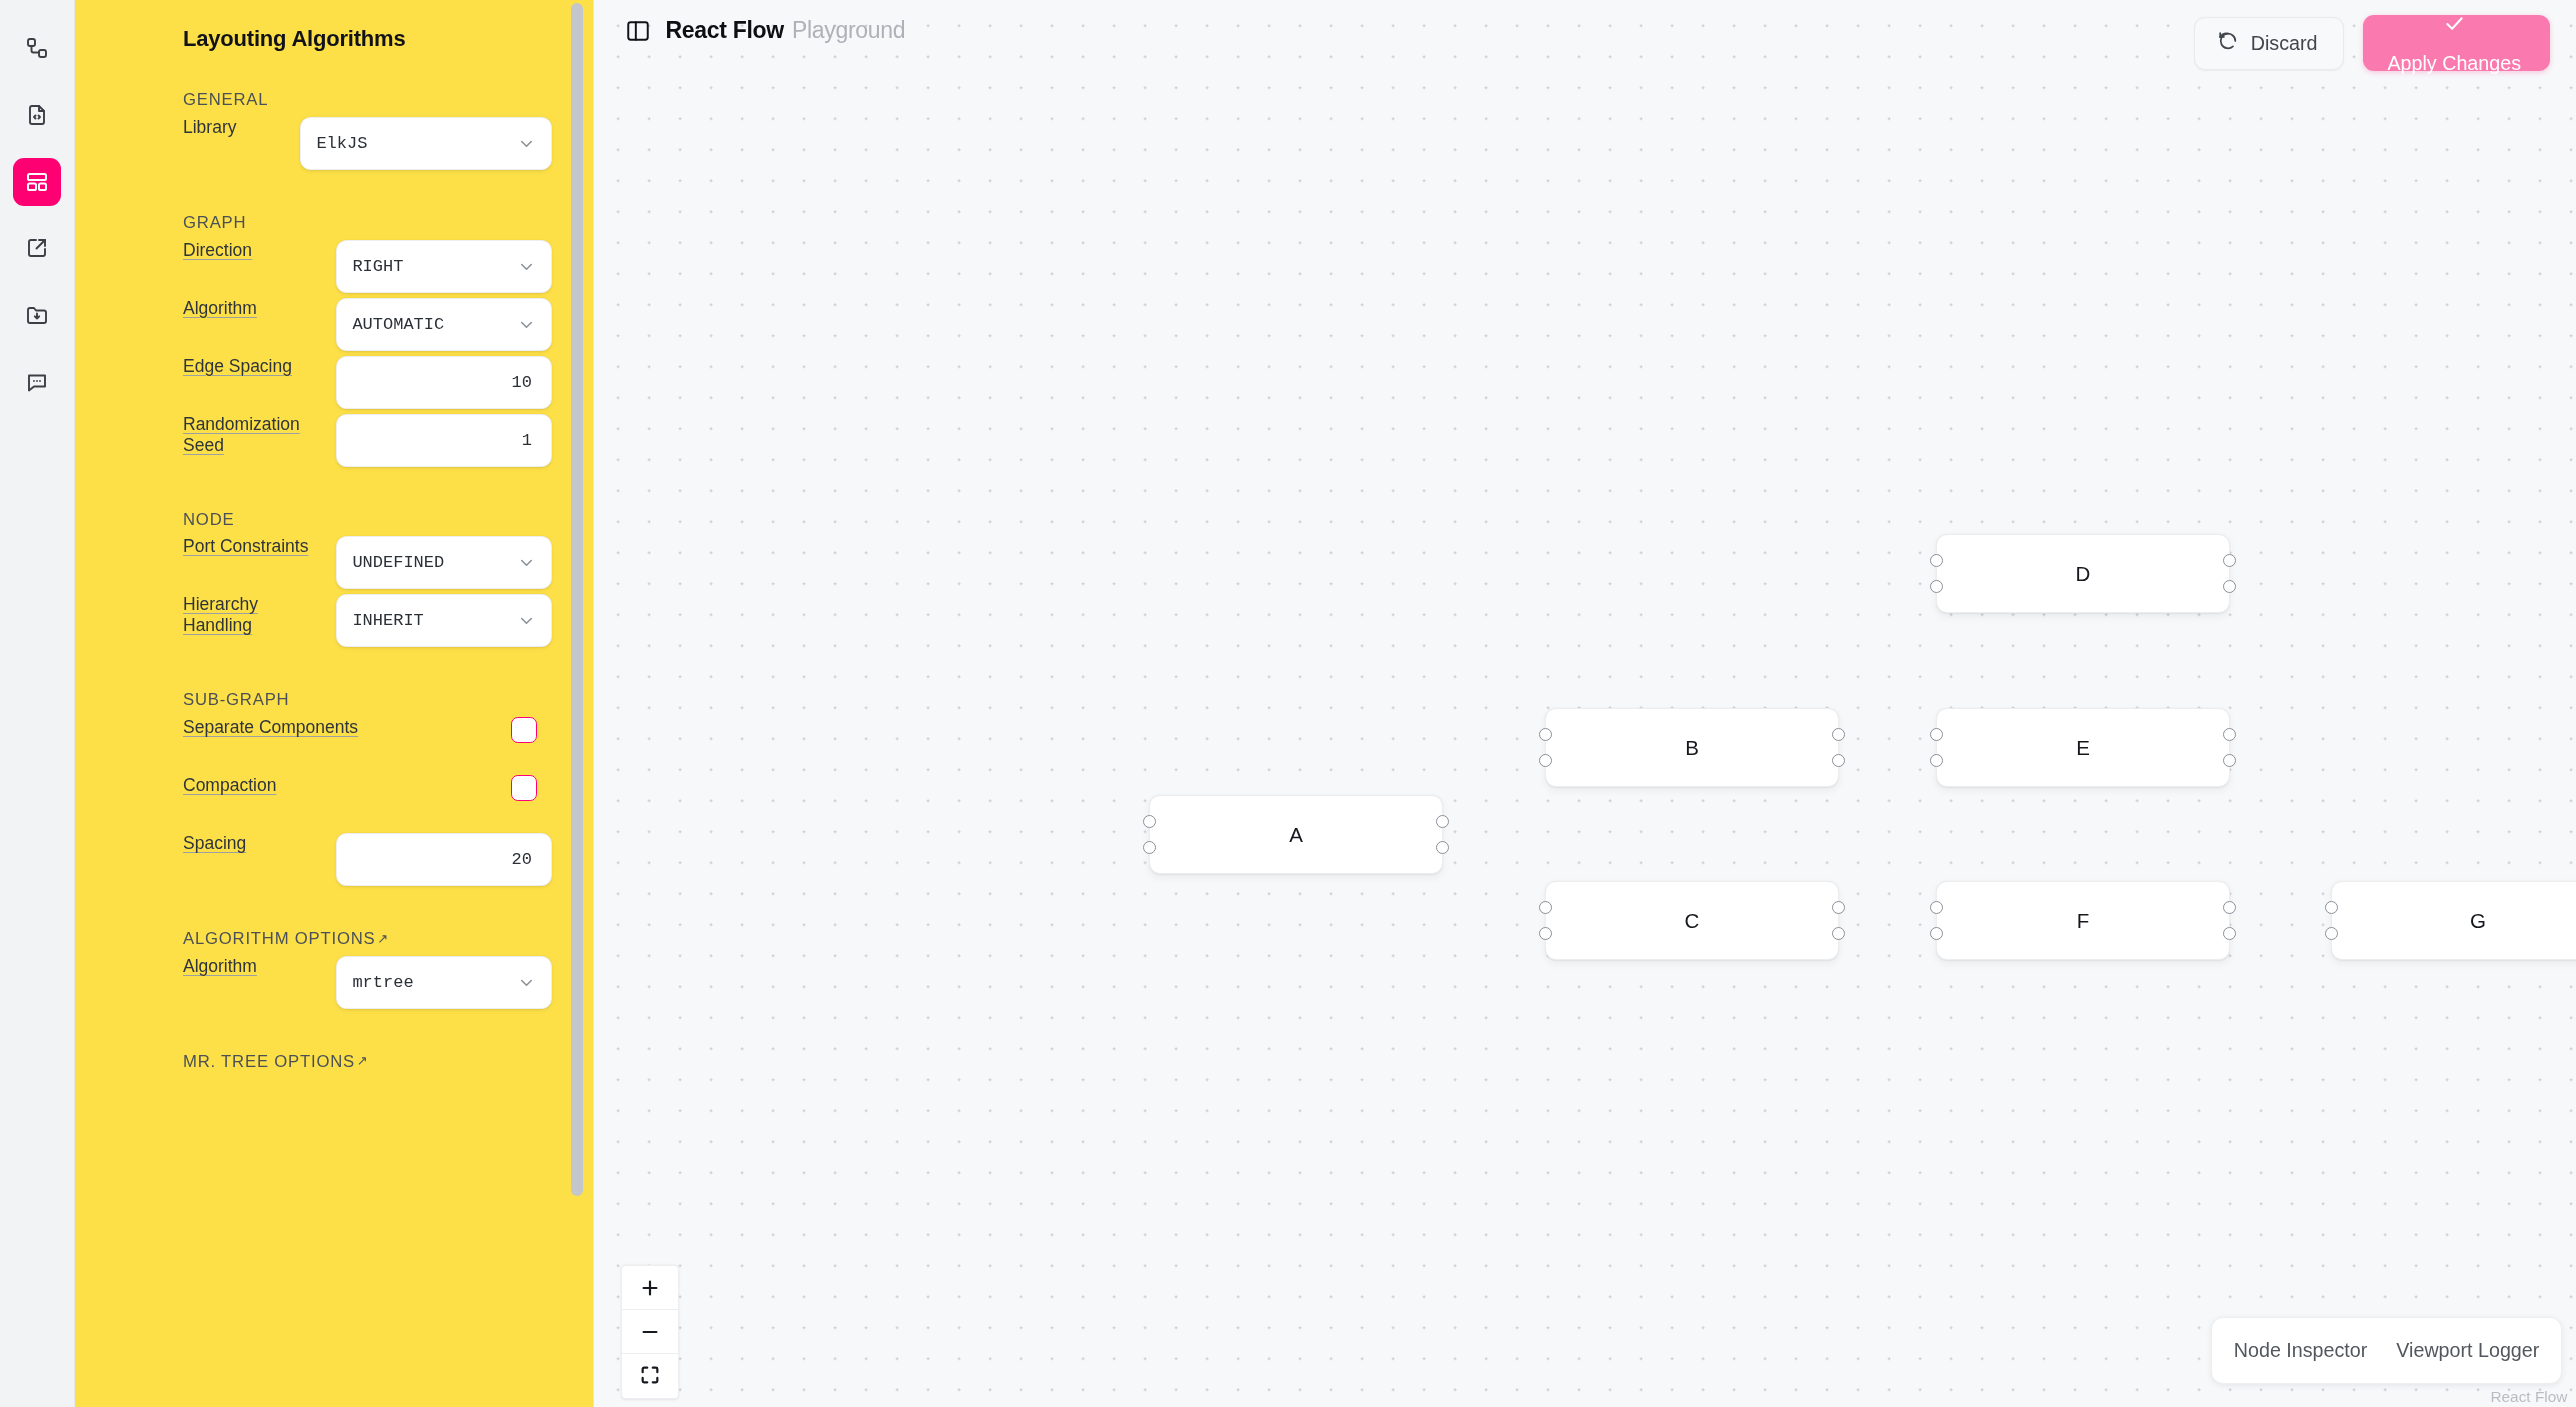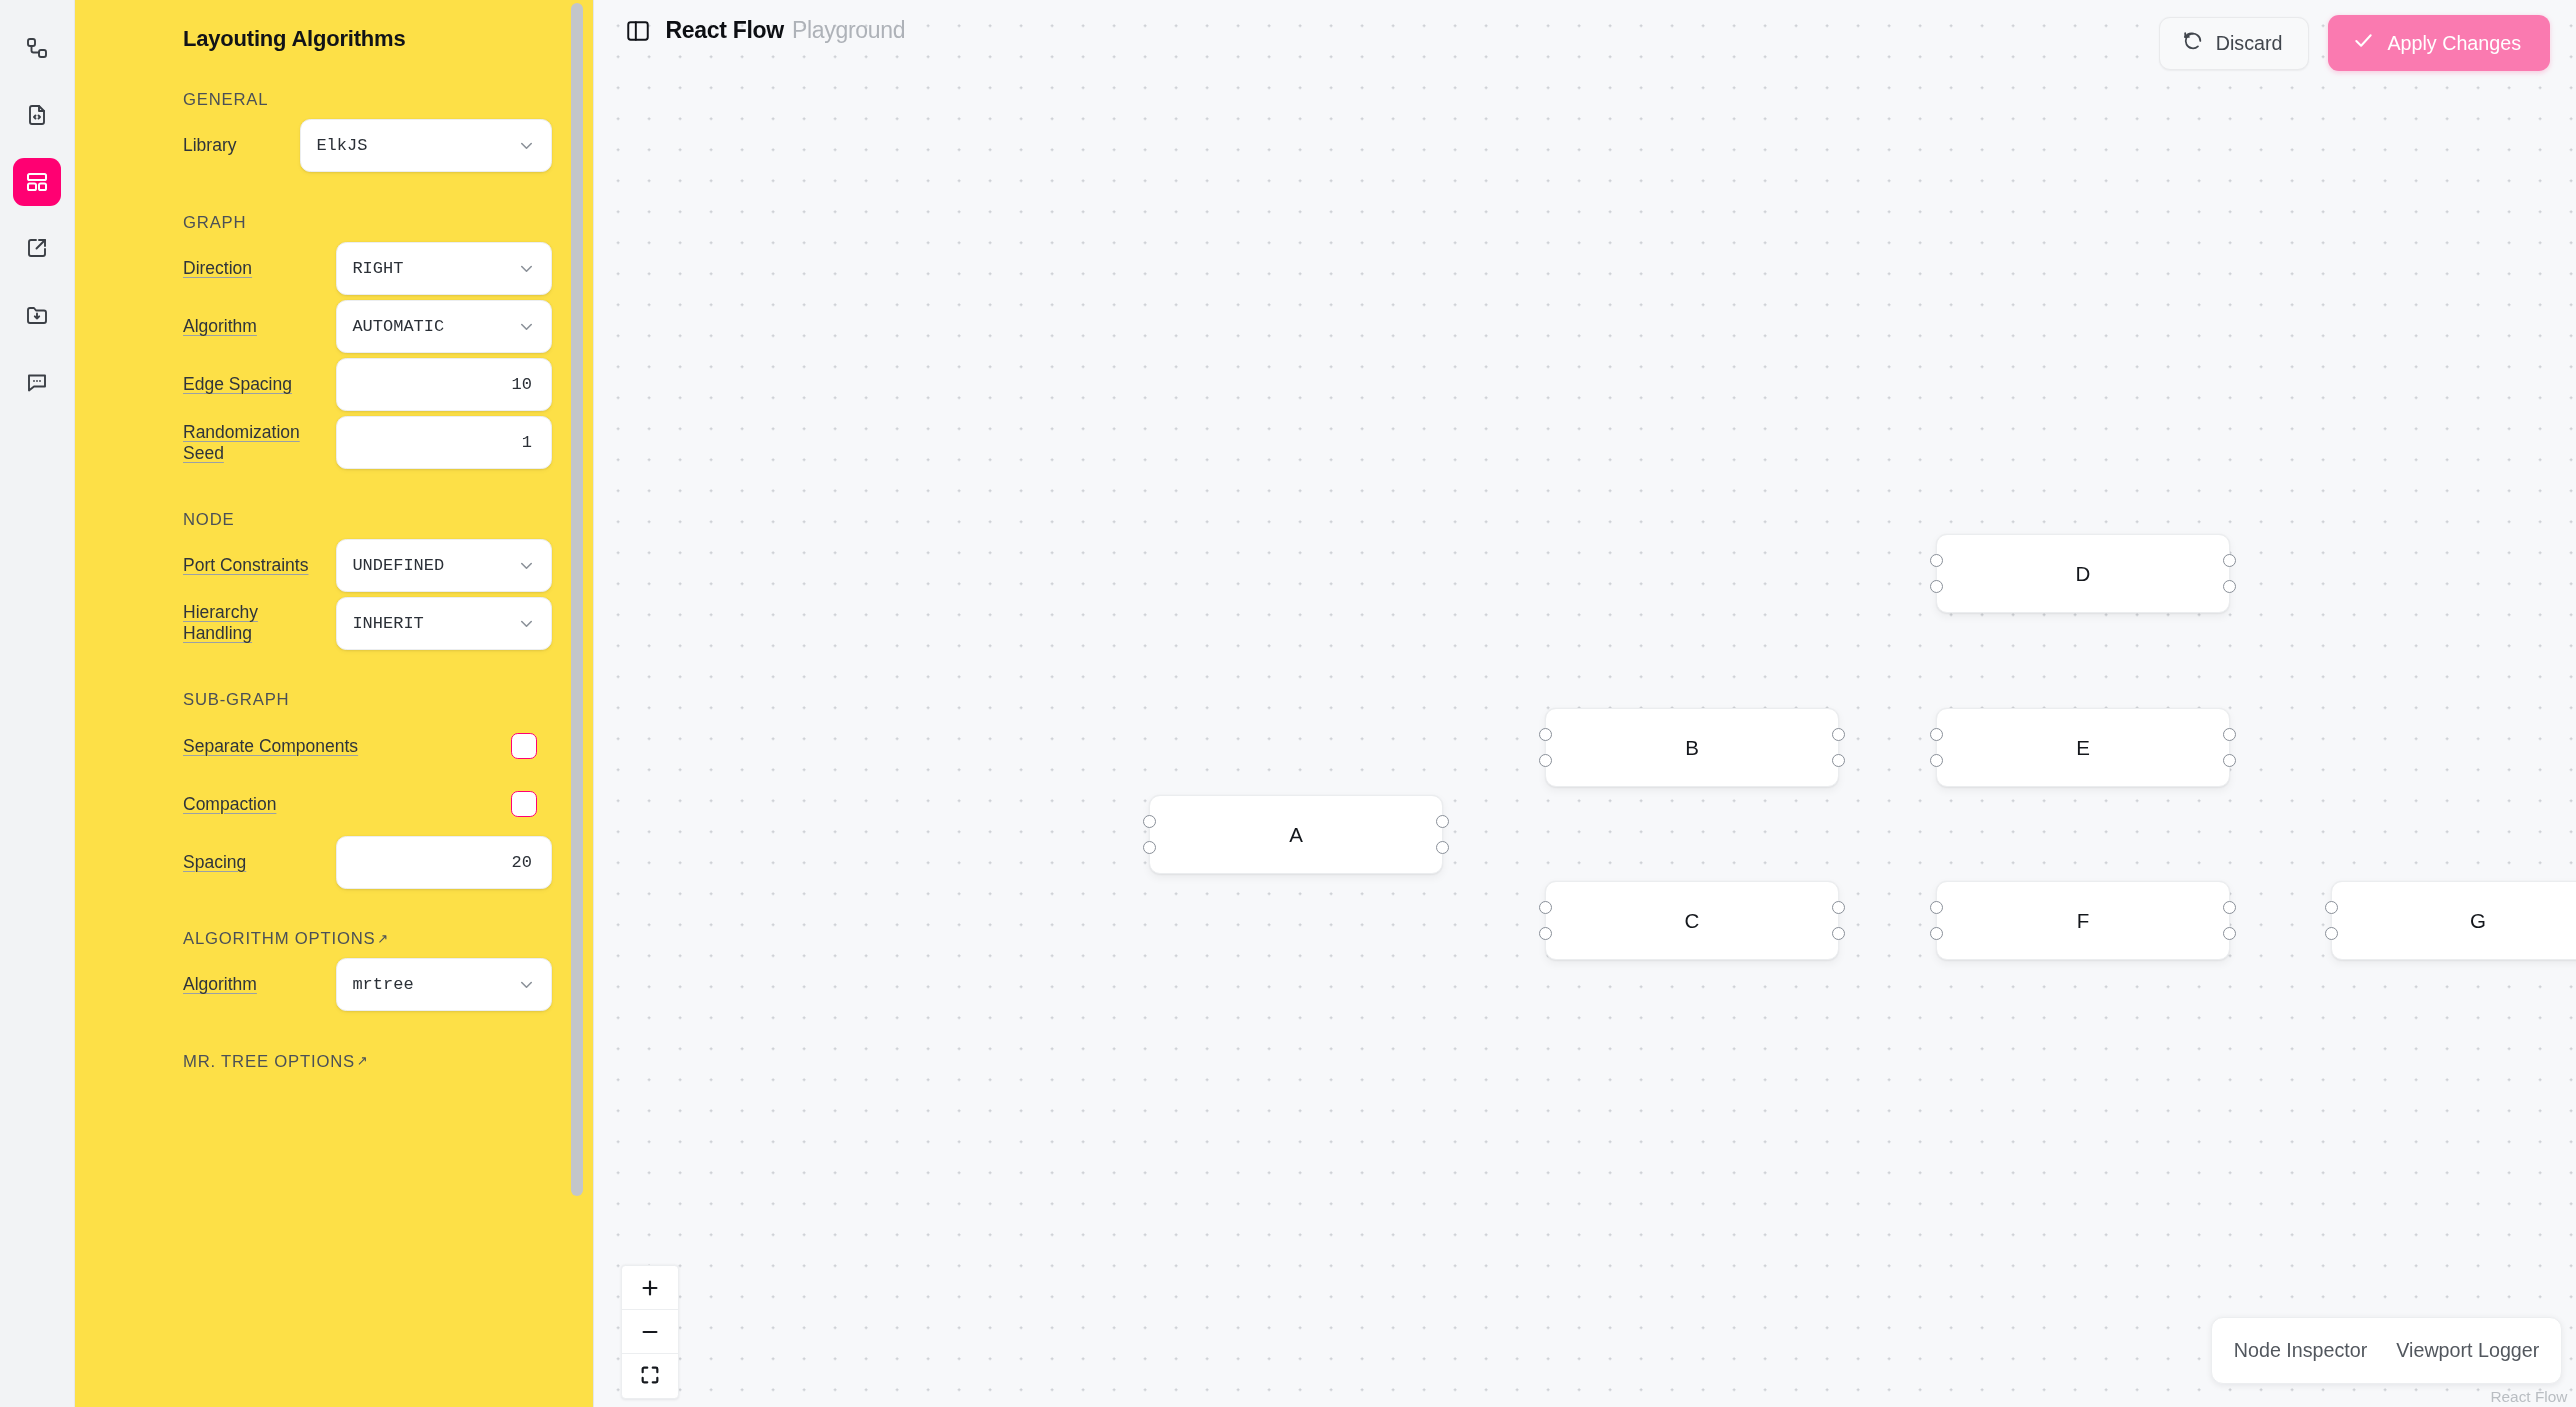--- a/index.html
+++ b/index.html
@@ -51,21 +51,21 @@
   }
   .section-head {
     font-size: 16.7px; color: #4b5057; letter-spacing: 0.8px;
     padding-left: 108px; margin-top: 38px; margin-bottom: 6.8px;
     font-weight: normal;
   }
   .section-head .ext {
     display: inline-block; font-size: 13px; vertical-align: 1.7px; margin-left: 1.7px;
   }
   .row {
-    display: flex; align-items: center; justify-content: flex-end;
+    display: flex; align-items: flex-start; justify-content: flex-end;
     padding: 0 0 0 108px;
     height: 58px;
     gap: 24px;
   }
   .row .label {
     flex: 1 1 auto;
     font-size: 17.5px; color: #2f343b;
     text-decoration: underline;
     text-underline-offset: 3.4px;
     text-decoration-thickness: 0.9px;
@@ -148,20 +148,21 @@
     border: 0.9px solid #e9eaec;
     color: #41464d;
     box-shadow: 0 0.9px 1.7px rgba(16,18,22,0.05);
   }
   .btn-apply {
     height: 56px; padding: 0 29px 0 24px;
     background: #fa7ab0;
     color: #ffffff;
     border: none;
     box-shadow: 0 1.7px 5.1px rgba(250,122,176,0.35);
+    flex-direction: column;
   }
 
   
   .node {
     position: absolute;
     background: #ffffff;
     border: 0.9px solid #ebedef;
     border-radius: 11px;
     box-shadow: 0 0.9px 1.7px rgba(16,18,22,0.06), 0 3.4px 8.6px rgba(16,18,22,0.05);
     display: flex; align-items: center; justify-content: center;

